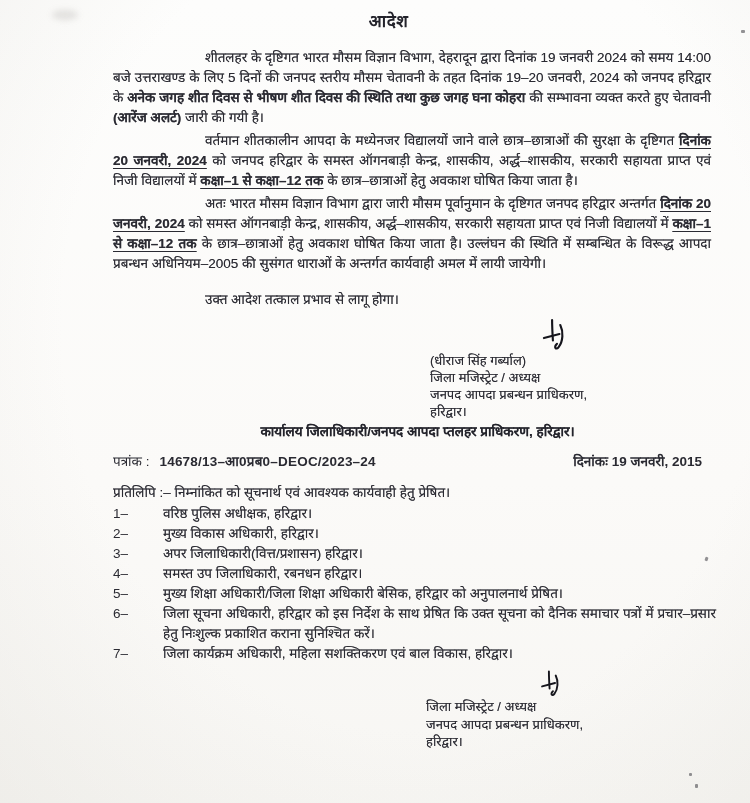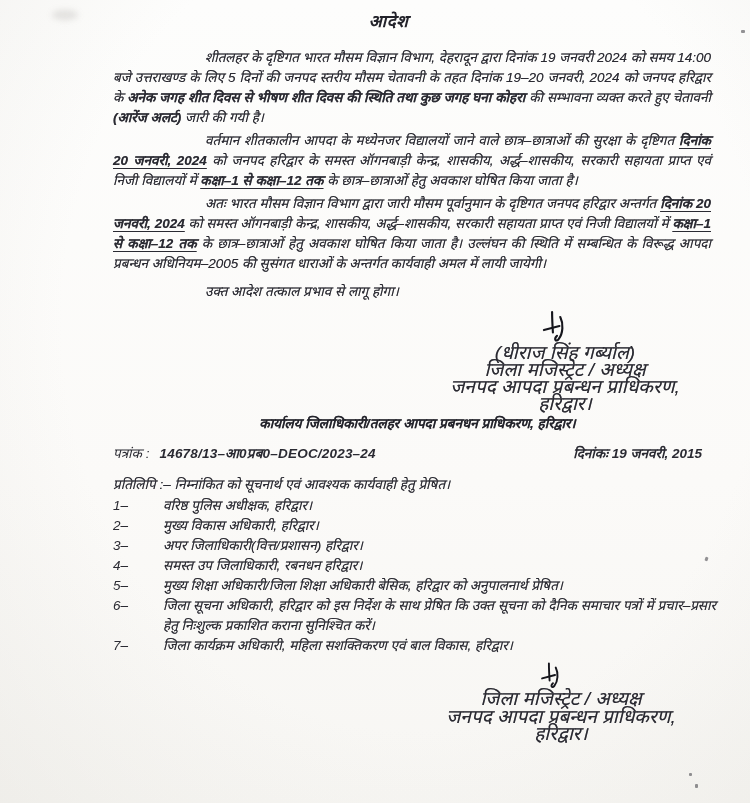--- a/index.html
+++ b/index.html
@@ -13,21 +13,20 @@
     position:relative;
     width:750px;height:803px;
     background:
       radial-gradient(ellipse at 55% 40%, rgba(255,255,255,0) 60%, rgba(224,222,216,0.35) 100%),
       linear-gradient(180deg,#fdfdfc 0%, #fbfaf8 60%, #f7f6f3 100%);
     color:#2a2a32;
     box-sizing:border-box;
     padding:12px 28px 0 113px;
     font-size:13.5px;
     line-height:20px;
-    font-style:italic;
   }
   .scan-smudge{
     position:absolute;left:52px;top:10px;width:26px;height:10px;
     background:rgba(120,118,112,0.18);border-radius:50%;
     filter:blur(3px);
   }
   .speck{position:absolute;background:rgba(60,58,66,0.55);border-radius:1px;}
   .speck.s1{left:705px;top:557px;width:3px;height:4px;transform:rotate(20deg);}
   .speck.s2{left:689px;top:773px;width:3px;height:3px;}
   .speck.s3{left:695px;top:784px;width:3px;height:4px;}
@@ -43,29 +42,28 @@
   p.body-par{
     margin:3px 11px 0 0;
     text-align:justify;
     text-indent:92px;
     text-shadow:0 0 0.5px rgba(42,42,50,0.55);
   }
   p.first{margin-top:16px;}
   .b{font-weight:700;}
   .bu{font-weight:700;text-decoration:underline;text-underline-offset:3px;}
   .effect-line{
-    margin:8px 0 0 92px;
+    margin:16px 0 0 92px;
     text-shadow:0 0 0.5px rgba(42,42,50,0.55);
   }
 
   .sig-block{
     width:270px;
     margin:6px 22px 0 auto;
-    text-align:center;
-    font-size:19px;line-height:17px;
+    font-size:13px;line-height:17px;
     text-shadow:0 0 0.5px rgba(42,42,50,0.5);
   }
   .sig-block.bottom{margin-top:4px;margin-right:26px;line-height:17.5px;}
   .sig-mark{display:block;margin:0 auto;position:relative;left:-8px;}
 
   .office-heading{
     margin-top:2px;
     text-align:center;
     font-weight:700;
     color:#23232b;
@@ -111,21 +109,21 @@
         <path d="M14 5 C14 14 14.5 22 15 30"></path>
         <path d="M24 11 C28 19 27.5 31 22 38 C19 42 15.5 38.5 20 34"></path>
       </g>
     </svg>
     <div>(धीराज सिंह गर्ब्याल)</div>
     <div>जिला मजिस्ट्रेट / अध्यक्ष</div>
     <div>जनपद आपदा प्रबन्धन प्राधिकरण,</div>
     <div>हरिद्वार।</div>
   </div>
 
-  <div class="office-heading">कार्यालय जिलाधिकारी/तलहर आपदा प्रबनधन प्राधिकरण, हरिद्वार।</div>
+  <div class="office-heading">कार्यालय जिलाधिकारी/जनपद आपदा प्तलहर प्राधिकरण, हरिद्वार।</div>
 
   <div class="ref-row">
     <div class="ref-left">
       <span>पत्रांक :</span><span class="ref-number">14678/13–आ0प्रब0–DEOC/2023–24</span>
     </div>
     <div class="ref-date">दिनांकः 19 जनवरी, 2015</div>
   </div>
 
   <div class="copy-heading">प्रतिलिपि :– निम्नांकित को सूचनार्थ एवं आवश्यक कार्यवाही हेतु प्रेषित।</div>
 

